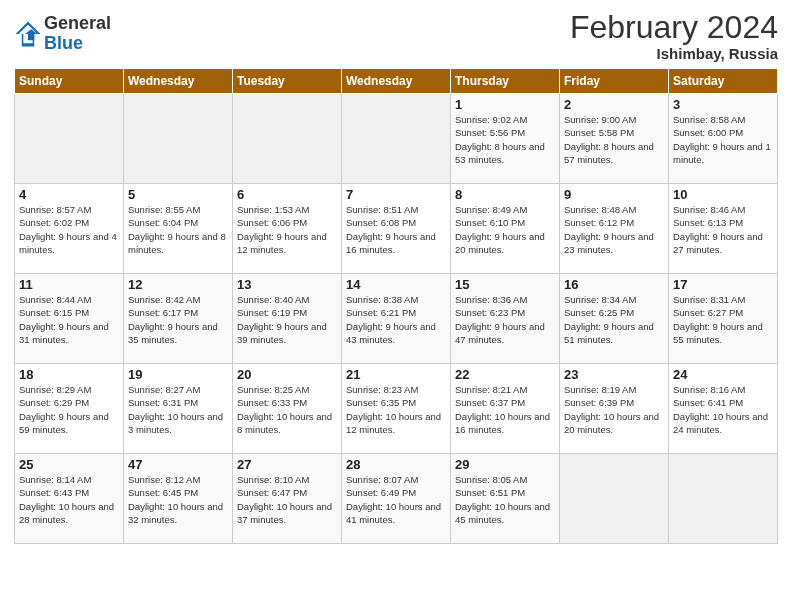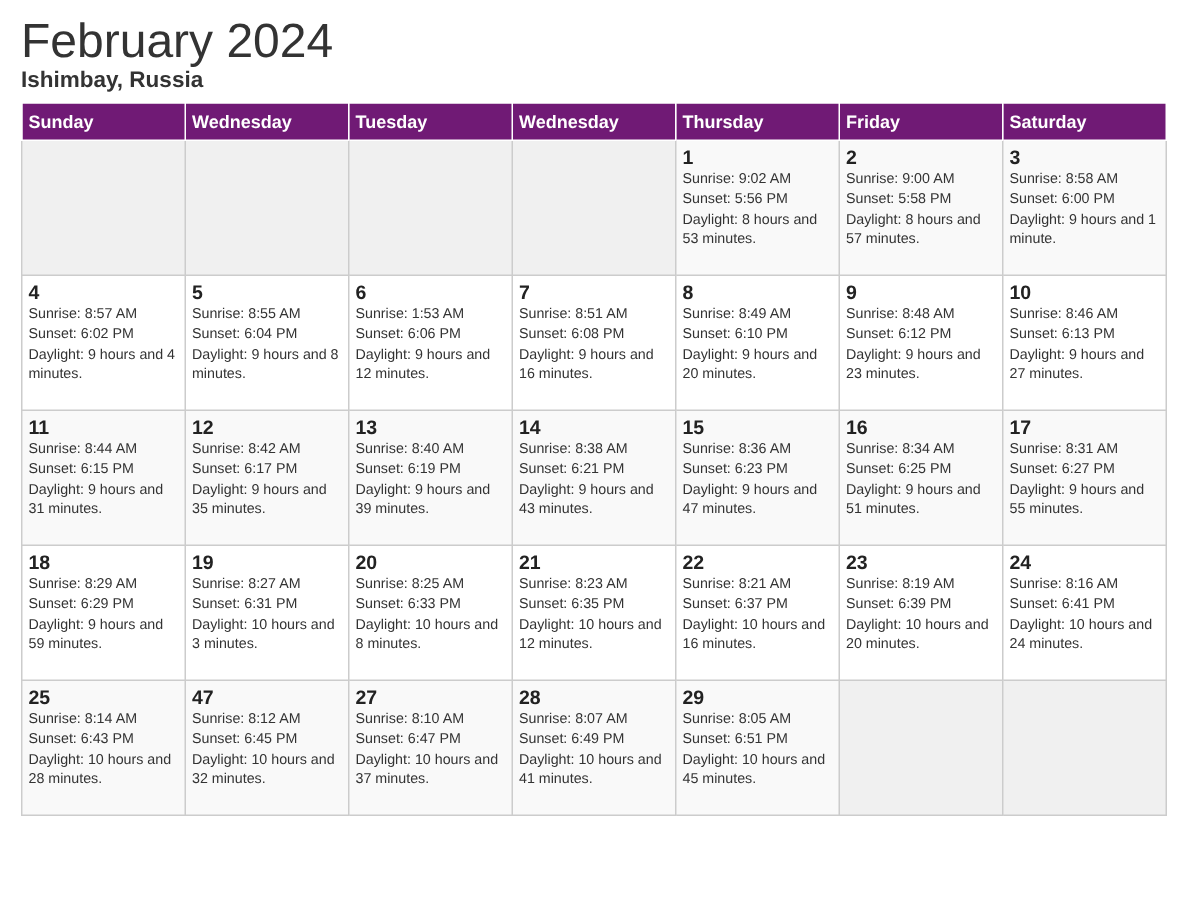--- a/index.html
+++ b/index.html
@@ -41,39 +41,40 @@
       font-size: 18px;
       font-weight: bold;
       color: #1a6bb5;
     }
     .logo-icon {
       width: 28px;
       height: 28px;
       margin-right: 2px;
     }
     .title-block {
+      text-align: right;
     }
     .month-year {
       font-size: 32px;
       font-weight: 300;
       color: #333;
       line-height: 1.1;
     }
     .location {
       font-size: 15px;
       color: #333;
       font-weight: bold;
     }
     .calendar {
       width: 100%;
       border-collapse: collapse;
       table-layout: fixed;
     }
     .calendar th {
-      background: #701a75;
+      background: #a16207;
       color: #fff;
       font-size: 12px;
       font-weight: bold;
       padding: 5px 4px;
       text-align: left;
       border: 1px solid #fff;
     }
     .calendar td {
       border: 1px solid #ccc;
       vertical-align: top;
@@ -101,20 +102,31 @@
     }
     .empty-cell {
       background: #f0f0f0 !important;
     }
   </style>
 </head>
 <body>
 
 <div class="page">
   <div class="header">
+    <div class="logo">
+      <svg class="logo-icon" viewBox="0 0 36 36">
+        <polygon points="18,2 34,18 26,18 26,34 10,34 10,18 2,18" fill="#1a6bb5"></polygon>
+        <polygon points="18,6 30,18 24,18 24,30 12,30 12,18 6,18" fill="#fff"></polygon>
+        <polygon points="22,12 30,18 26,18 26,26 18,26 18,18 14,18" fill="#1a6bb5"></polygon>
+      </svg>
+      <div class="logo-text">
+        <span class="logo-general">General</span>
+        <span class="logo-blue">Blue</span>
+      </div>
+    </div>
     <div class="title-block">
       <div class="month-year">February 2024</div>
       <div class="location">Ishimbay, Russia</div>
     </div>
   </div>
 
   <table class="calendar">
     <thead>
       <tr>
         <th><span>Sunday</span></th>

